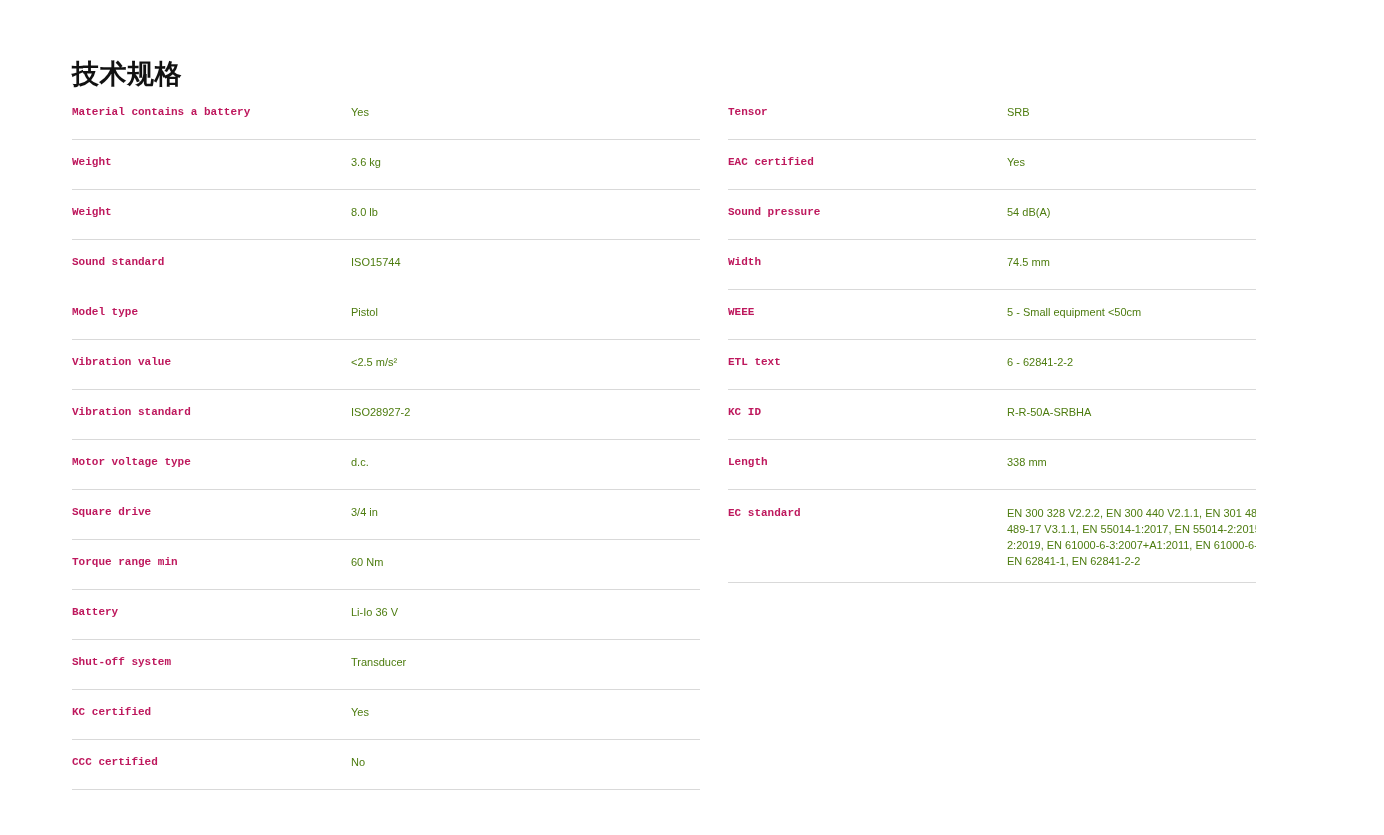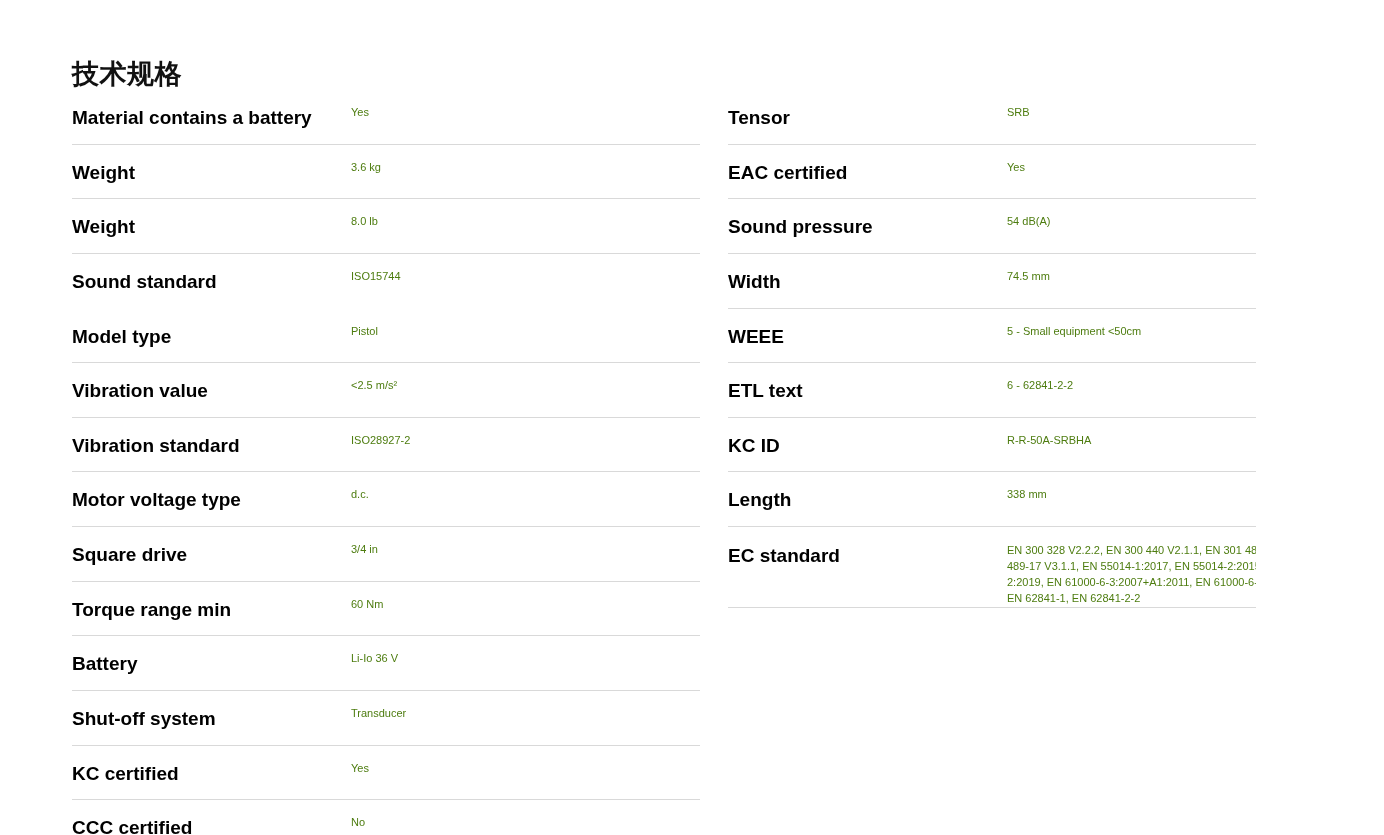--- a/index.html
+++ b/index.html
@@ -42,36 +42,37 @@
     align-items: flex-start;
     border-bottom: 1px solid #d9d9d9;
     padding: 15px 0 13px 0;
     min-height: 50px;
   }
   .spec-row.no-rule {
     border-bottom: 1px solid transparent;
   }
   .spec-label {
     flex: 0 0 279px;
-    font-size: 19px;
+    font-size: 11px;
     font-weight: bold;
-    color: #000000;
+    color: #be185d;
     line-height: 1.35;
     padding-right: 10px;
+    font-family: Liberation Mono, monospace;
   }
   .spec-value {
     flex: 1 1 auto;
     font-size: 11px;
     font-weight: normal;
     color: #4d7c0f;
     line-height: 1.45;
   }
   .spec-row.tall {
     padding-top: 16px;
-    padding-bottom: 0;
+    padding-bottom: 12px;
   }
 </style>
 </head>
 <body>
 
 <div id="page">
 
   <h1 class="page-title">技术规格</h1>
 
   <div class="spec-columns">

